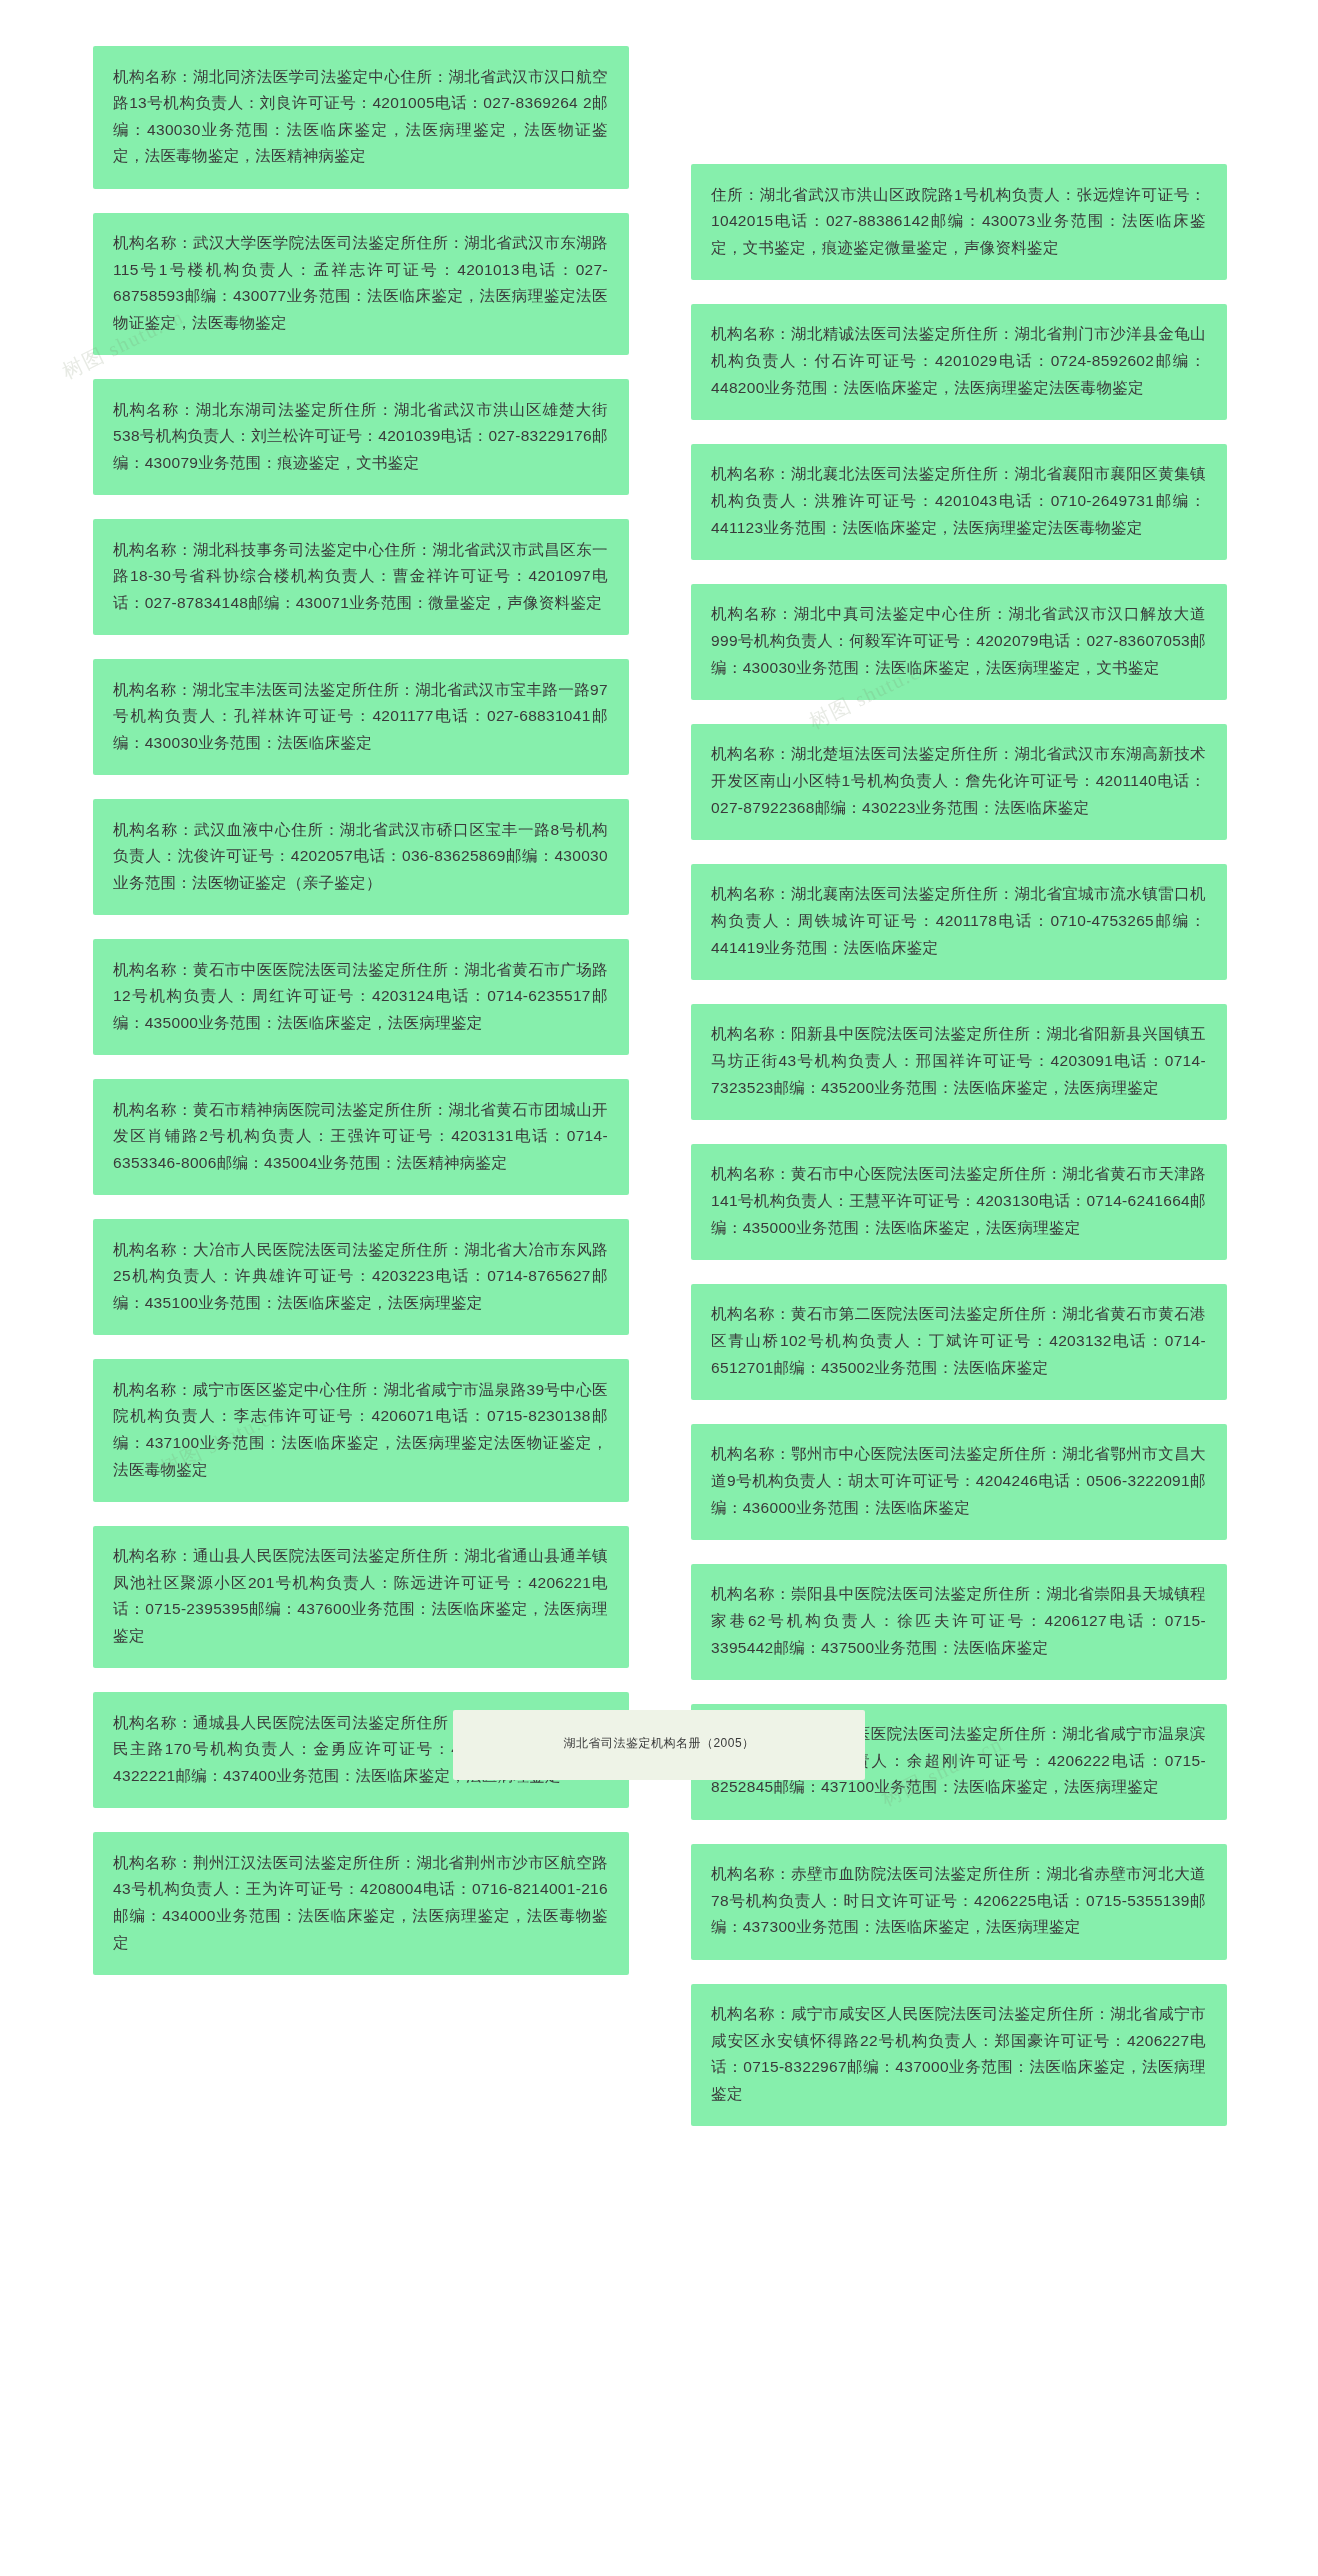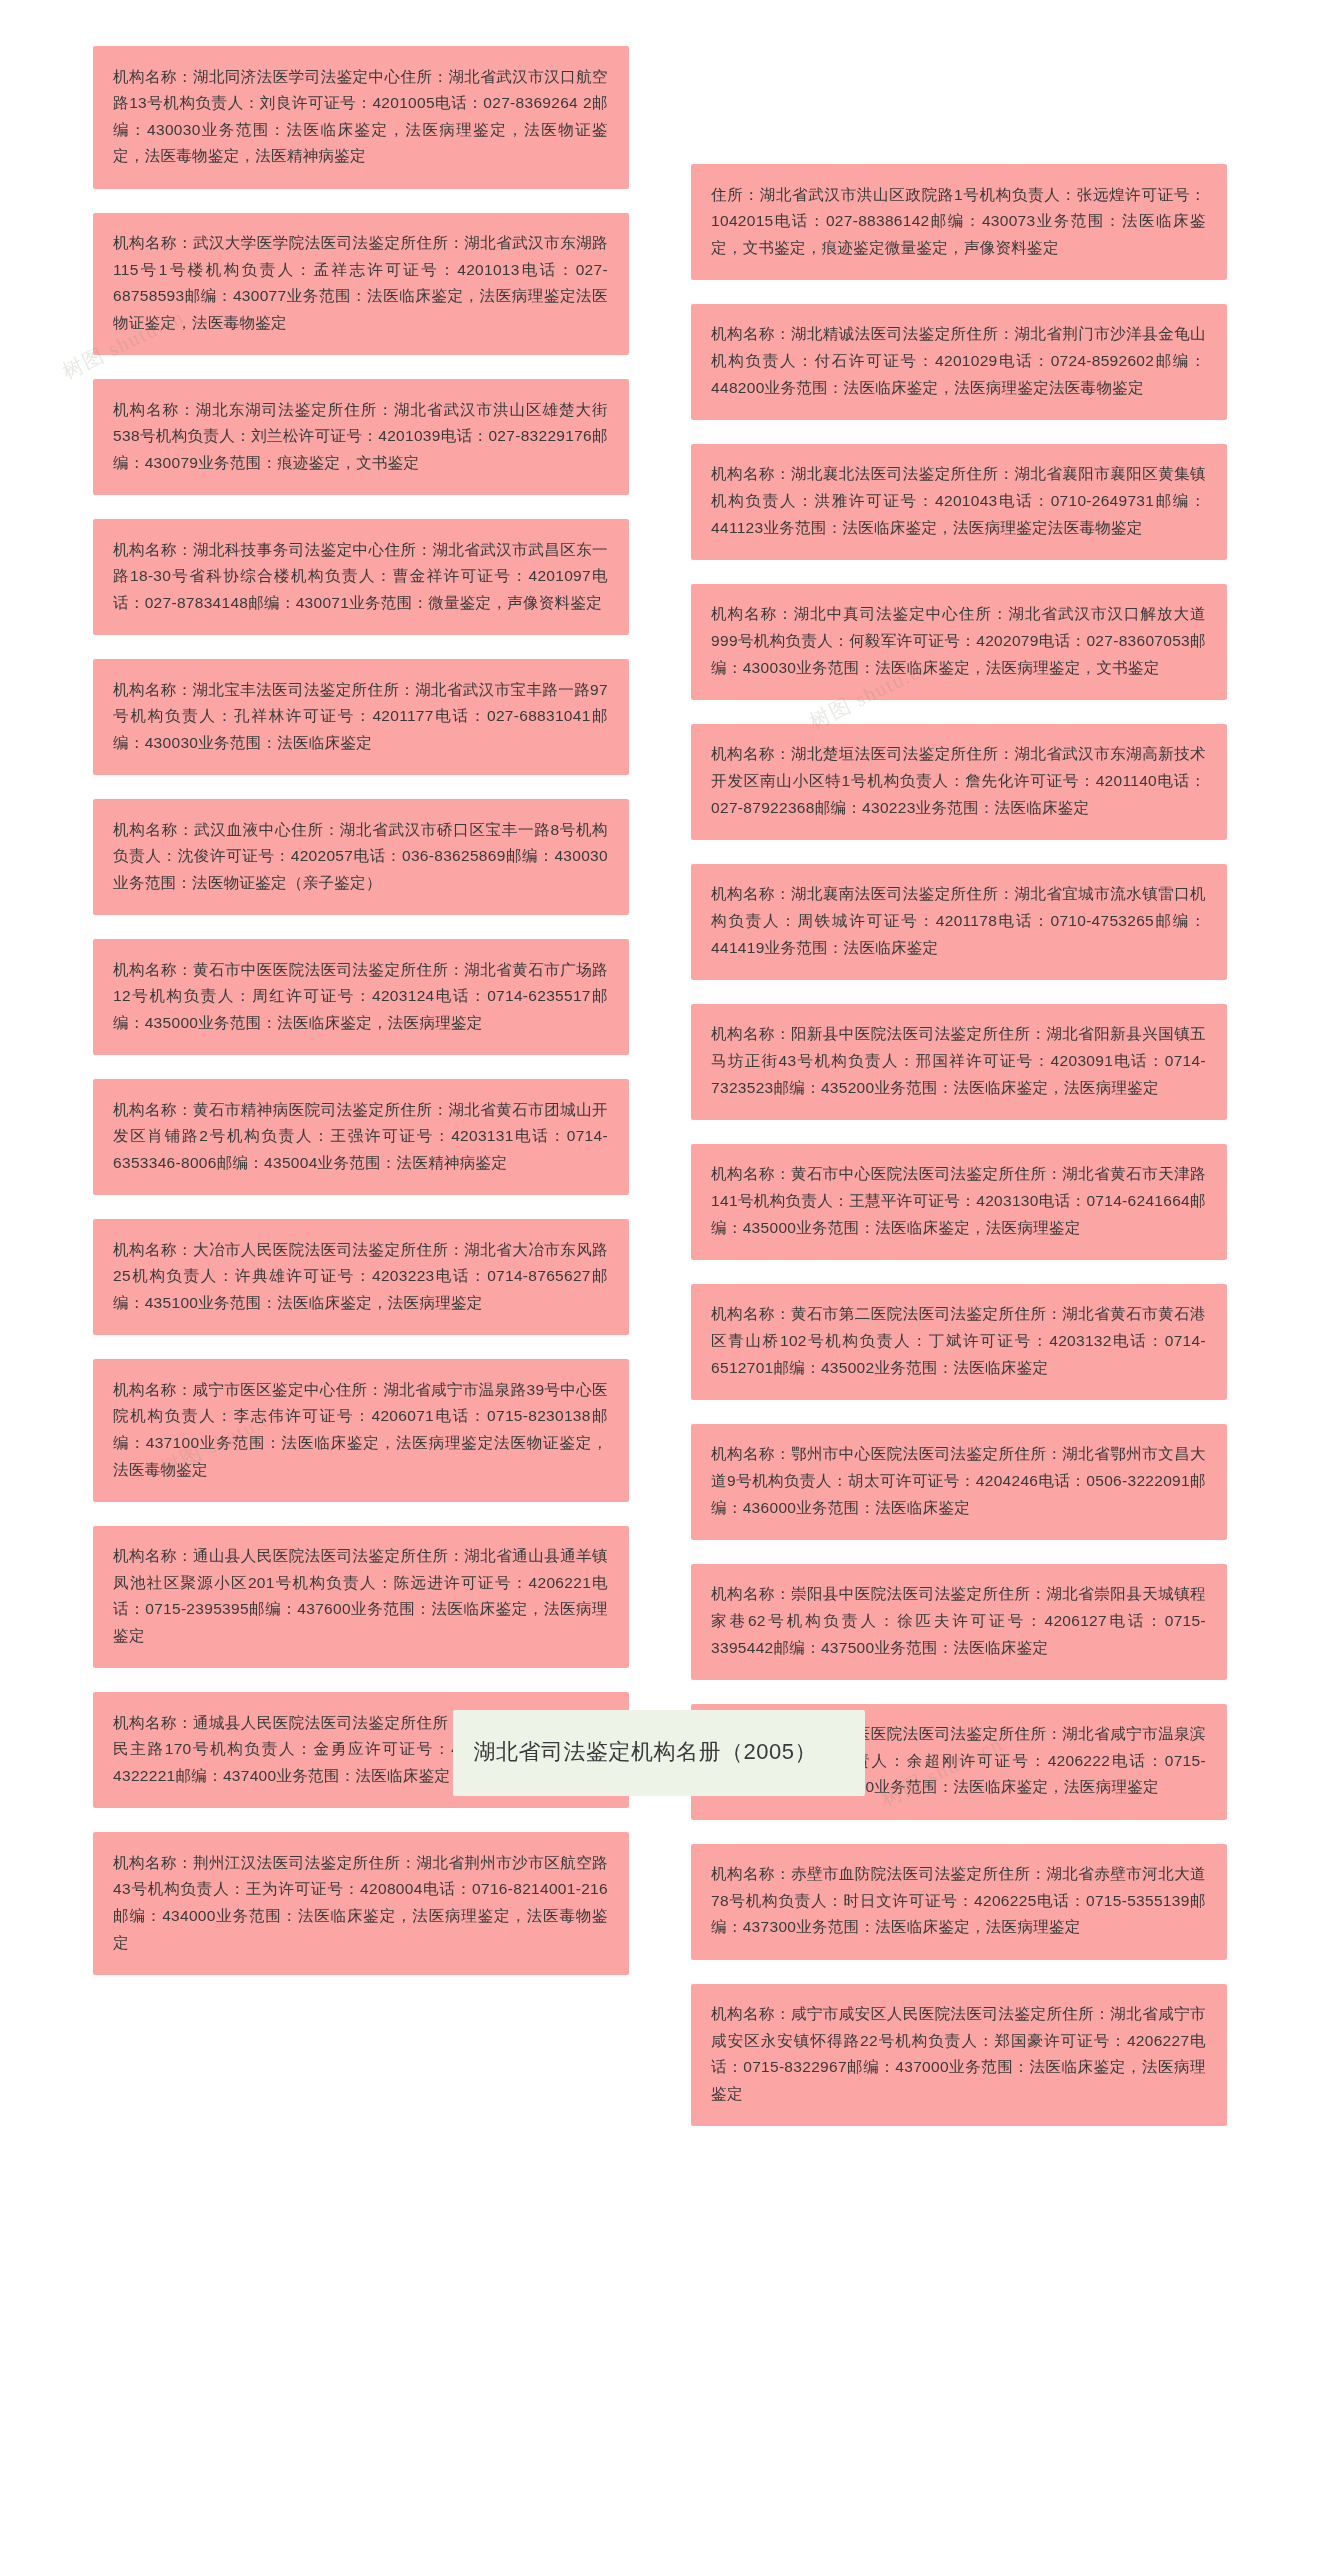--- a/index.html
+++ b/index.html
@@ -35,36 +35,37 @@
   .column {
     width: 536px;
     display: flex;
     flex-direction: column;
     gap: 24px;
   }
   .column.right {
     padding-top: 118px;
   }
   .card {
-    background: #fca5a5;
+    background: #86efac;
     border-radius: 2.1px;
     padding: 17.5px 20.6px 18.5px 20.6px;
     box-sizing: border-box;
     line-height: 1.72;
     font-size: 15.5px;
     color: #3a3a3a;
     text-align: justify;
     letter-spacing: 0.3px;
   }
   .title-card {
     background: #eef3e7;
     border-radius: 2.1px;
     padding: 24px 20.6px 27px 20.6px;
     box-sizing: border-box;
-    font-size: 22px;
+    text-align: center;
+    font-size: 12px;
     line-height: 1.6;
     color: #3a3a3a;
     letter-spacing: 0.5px;
   }
   .watermark {
     position: absolute;
     color: rgba(120, 140, 105, 0.18);
     font-size: 20.6px;
     letter-spacing: 1.5px;
     font-family: "Liberation Serif", serif;

